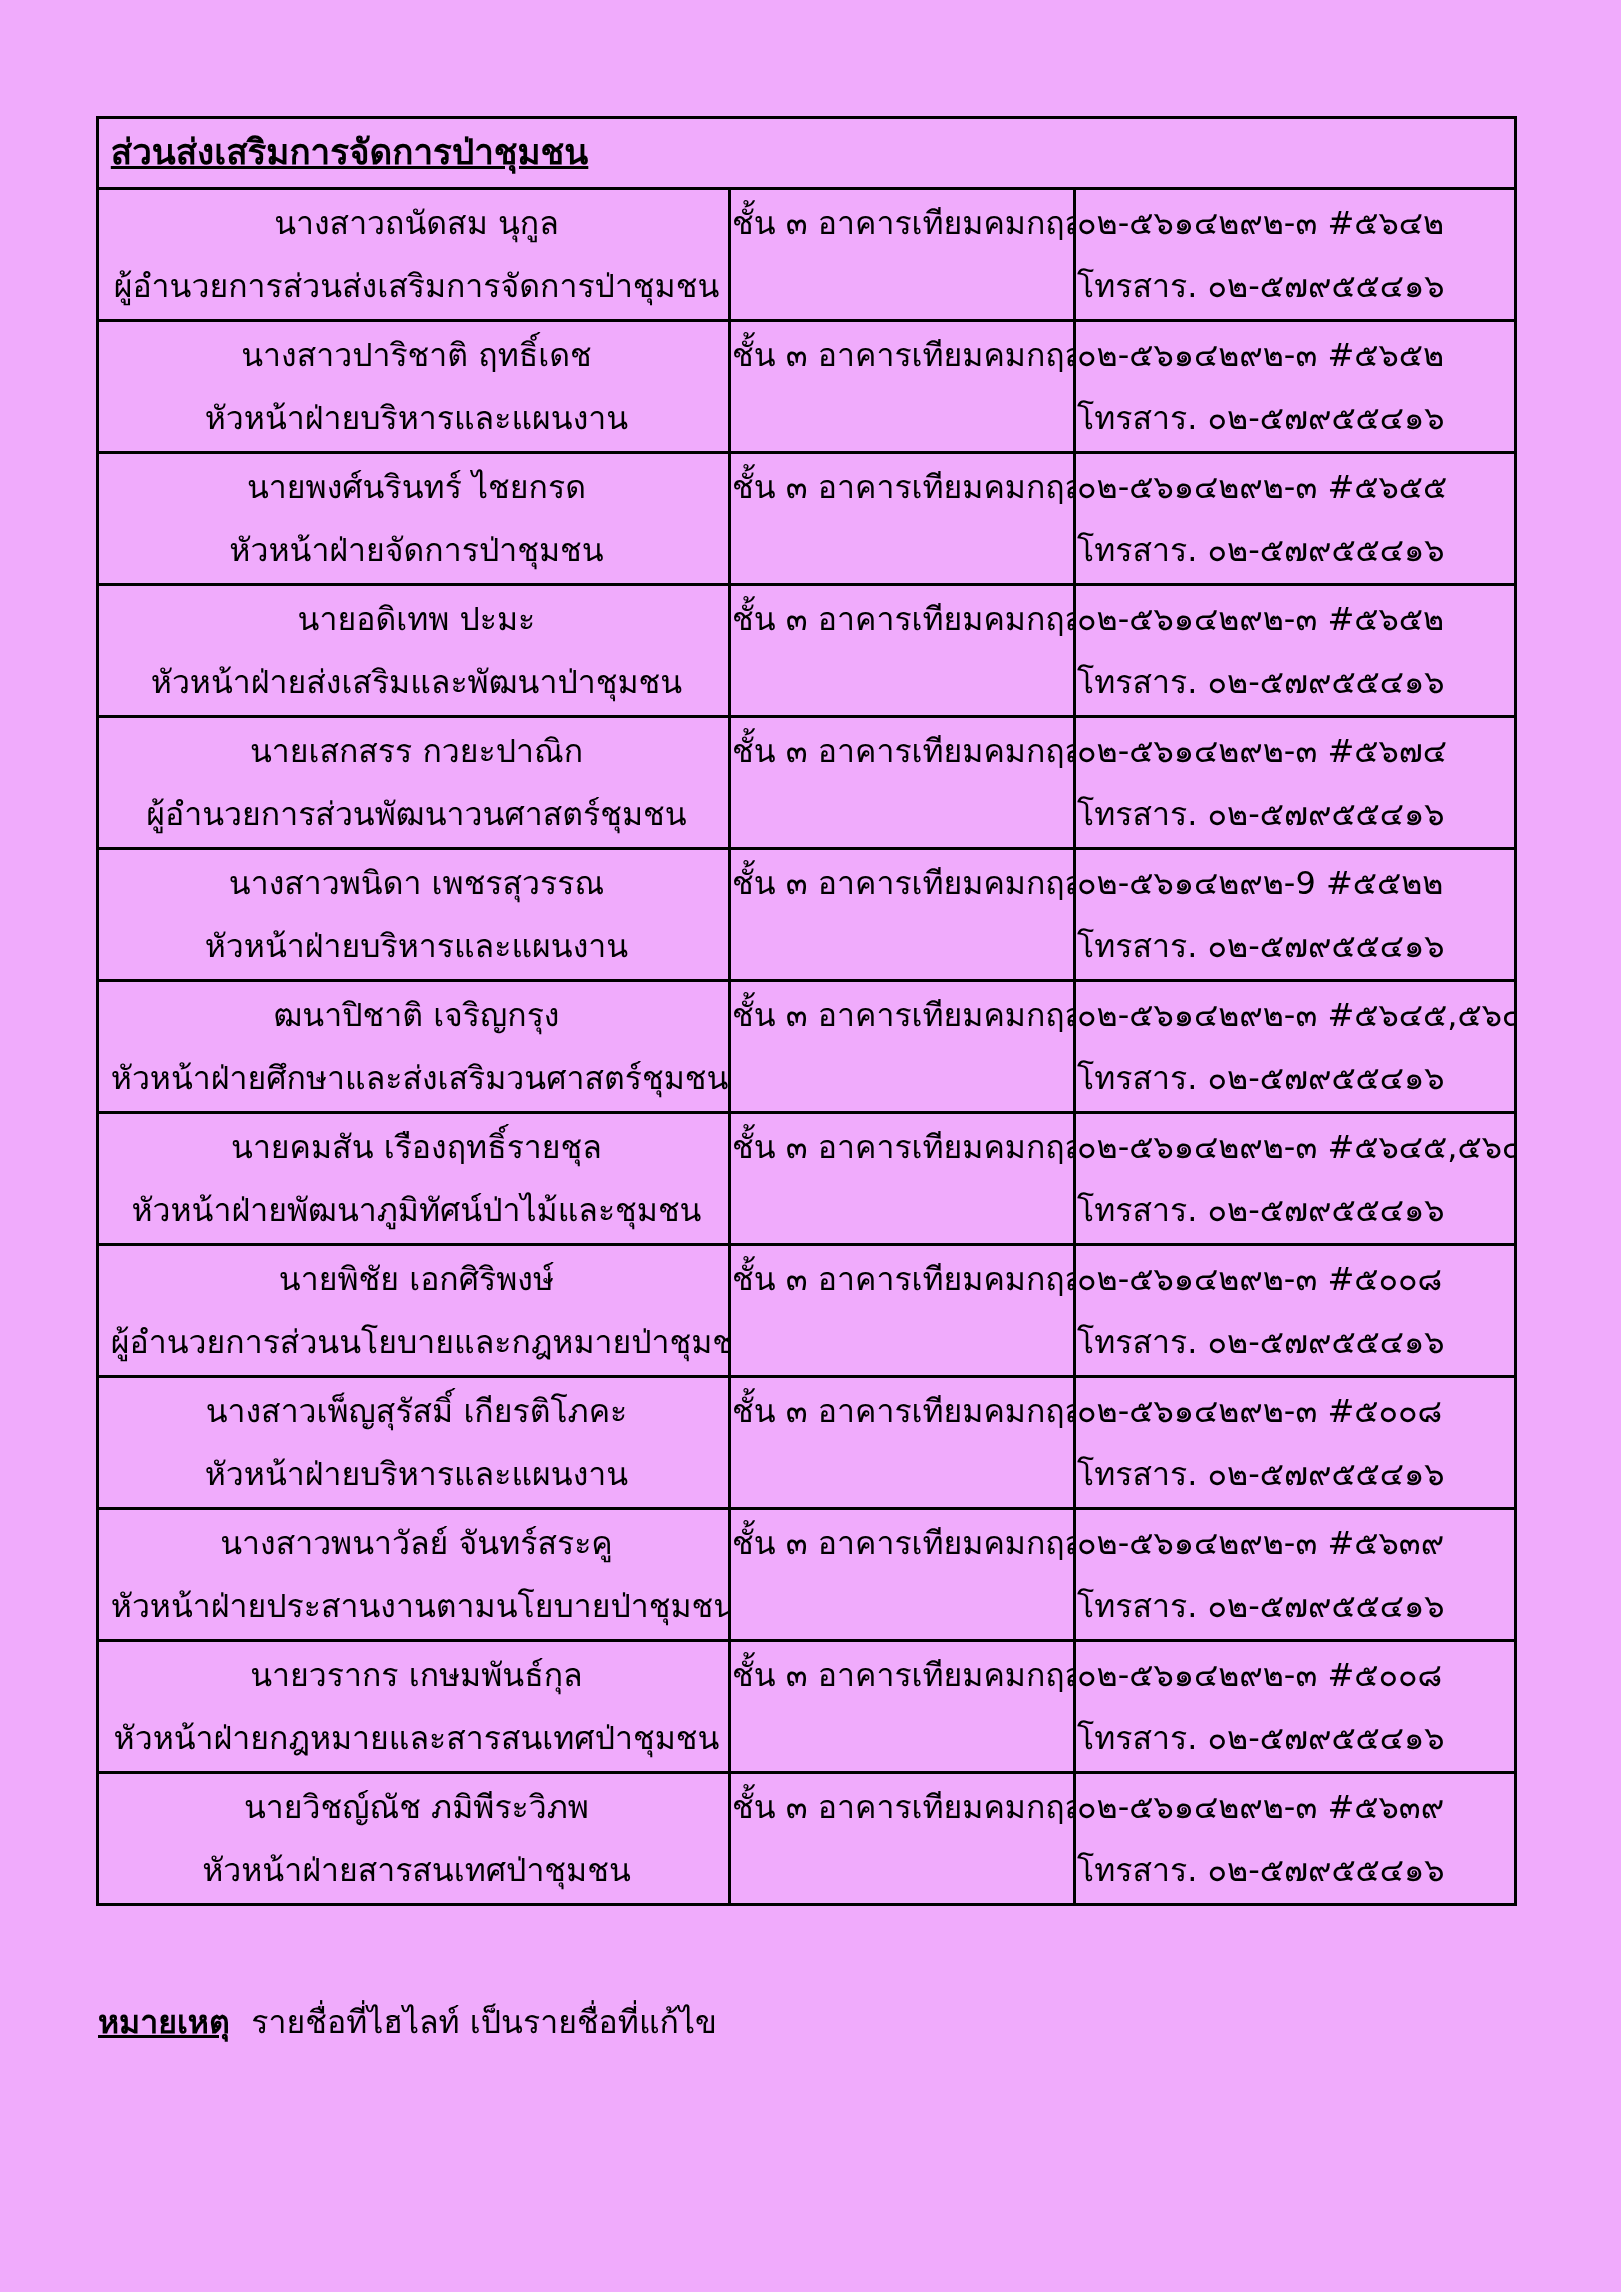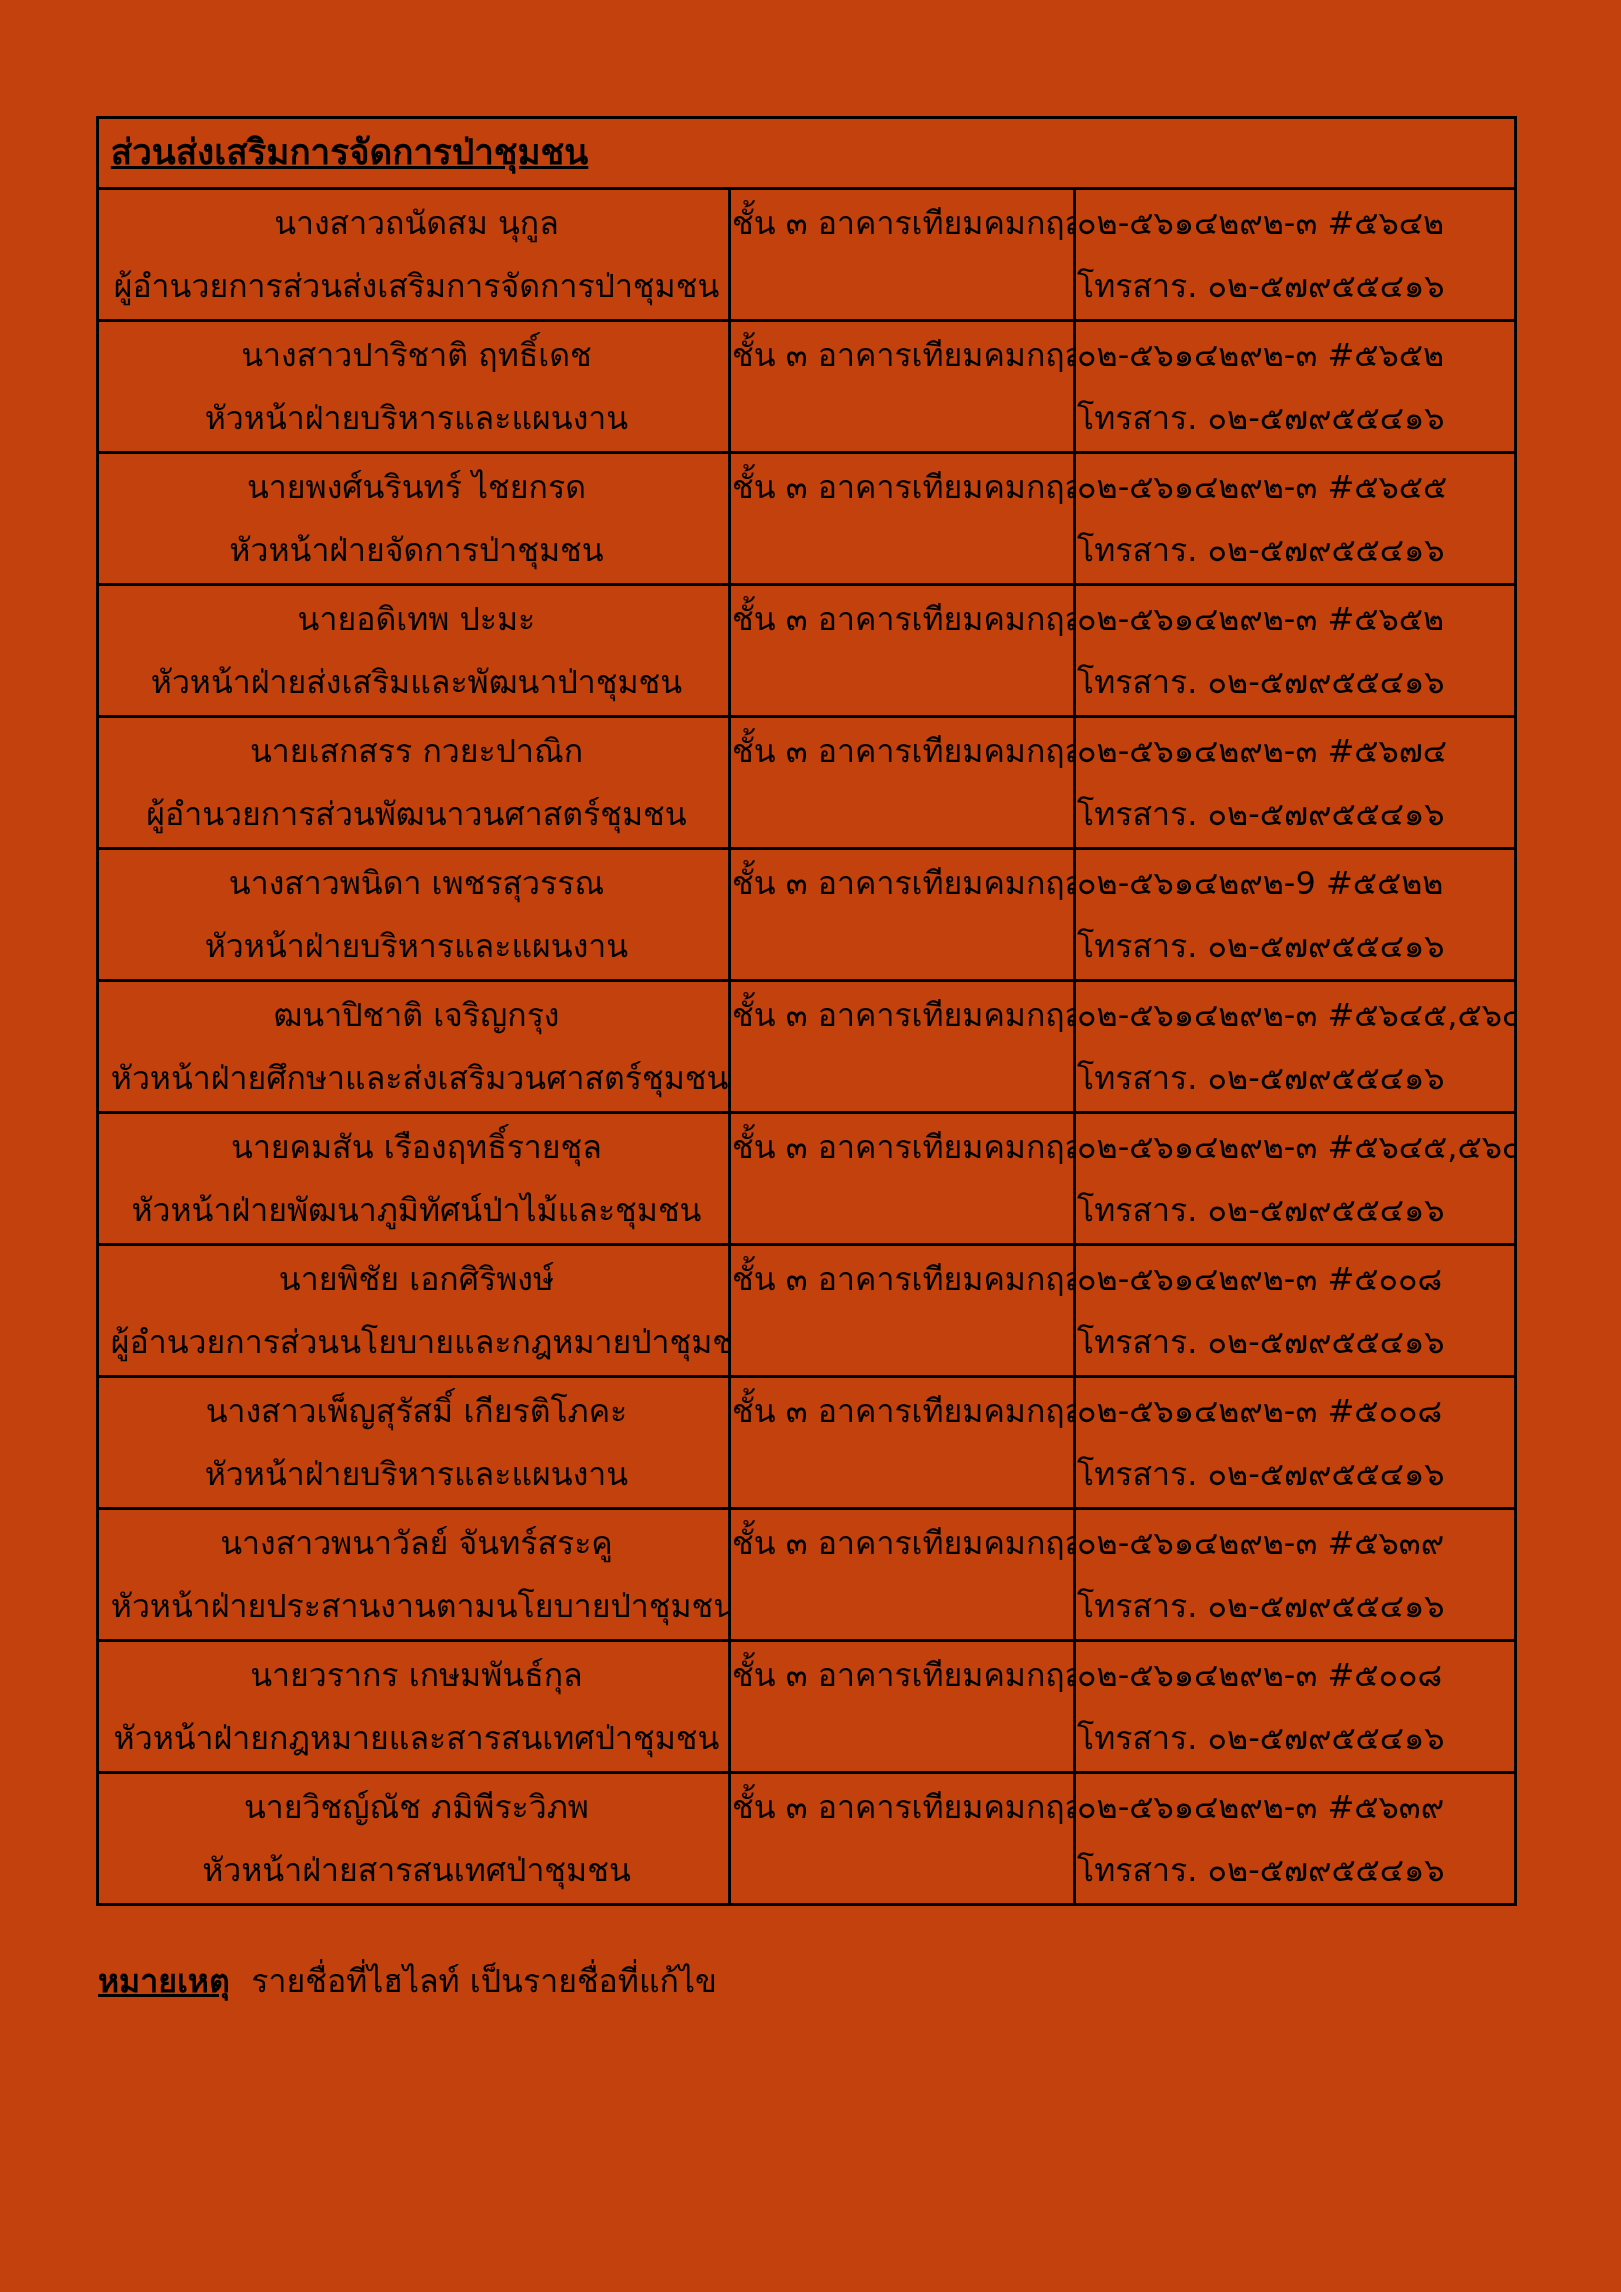--- a/index.html
+++ b/index.html
@@ -12,21 +12,21 @@
     height: 2293px;
     position: relative;
     font-family: "DejaVu Sans", sans-serif;
     color: #000000;
   }
   .page {
     position: absolute;
     left: 0; top: 0;
     width: 1621px;
     height: 2293px;
-    background: #c2410c;
+    background: #f0abfc;
   }
   table.directory {
     position: absolute;
     left: 96px;
     top: 116px;
     width: 1418px;
     border-collapse: collapse;
     table-layout: fixed;
   }
   table.directory col.c1 { width: 632px; }
@@ -53,21 +53,21 @@
     line-height: 63px;
     padding-top: 2px;
   }
   td.name-cell { padding-left: 11.8px; padding-right: 5.9px; text-align: center; }
   td.loc-cell  { text-align: center; }
   td.phone-cell{ }
   td.cell div { white-space: nowrap; }
   .footnote {
     position: absolute;
     left: 98px;
-    top: 1955px;
+    top: 1996px;
     font-size: 32px;
     white-space: nowrap;
   }
   .footnote .label {
     font-weight: bold;
     text-decoration: underline;
   }
   .footnote .text {
     margin-left: 21.6px;
   }

